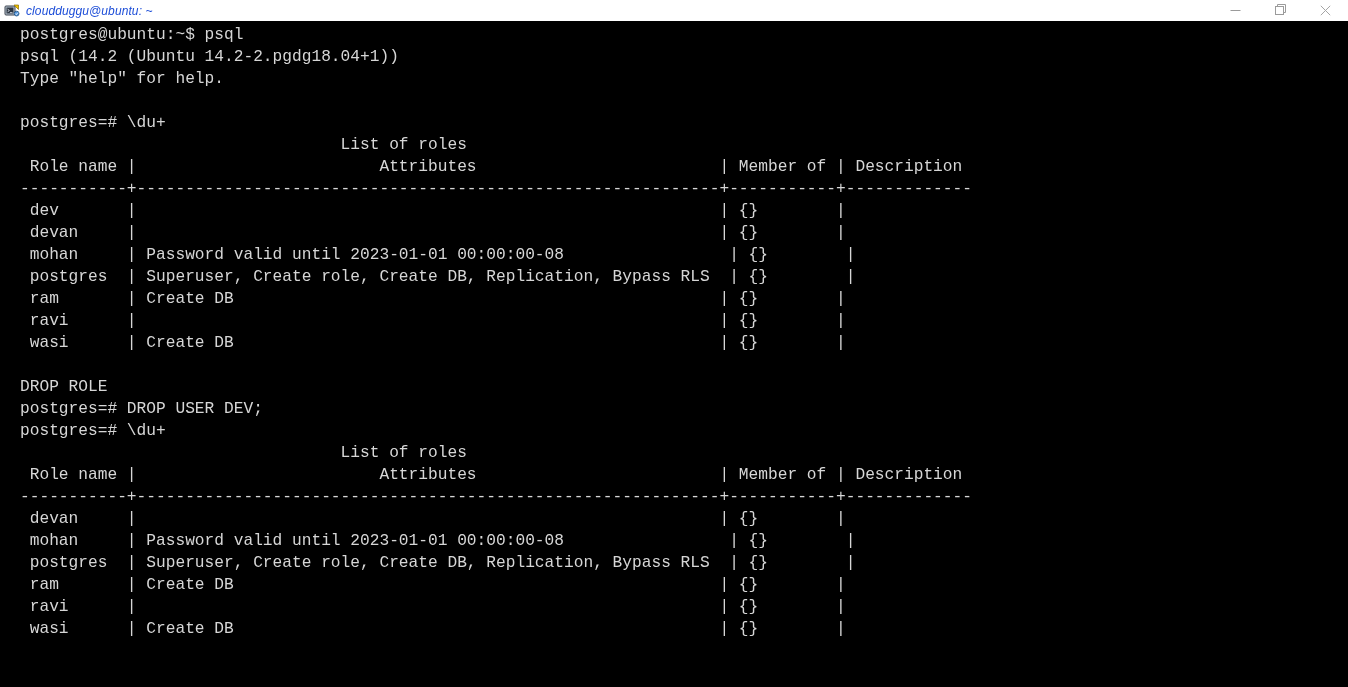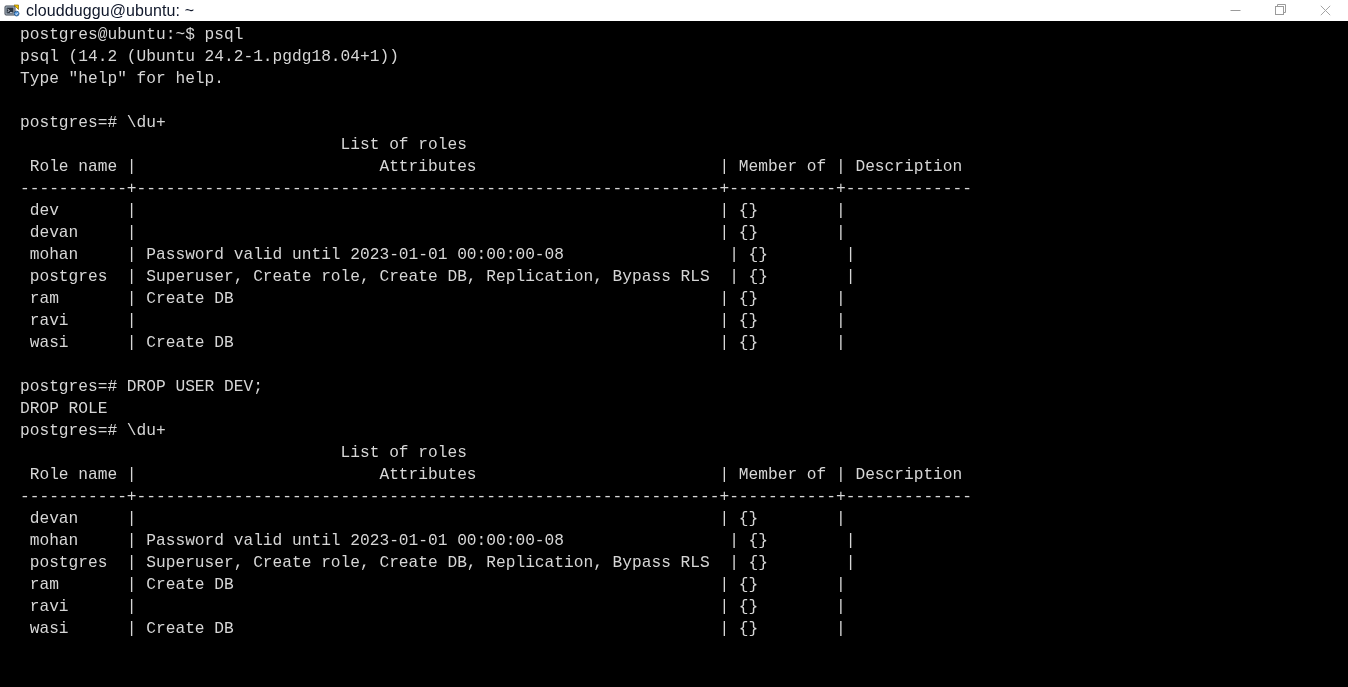--- a/index.html
+++ b/index.html
@@ -44,24 +44,25 @@
   }
   .app-icon {
     width: 16px;
     height: 16px;
     position: relative;
     flex: 0 0 auto;
   }
   .app-icon svg { display: block; }
   .title-text {
     font-family: "Liberation Sans", sans-serif;
-    font-size: 16px;
-    color: #0f172a;
+    font-size: 12px;
+    color: #1d4ed8;
     white-space: nowrap;
     letter-spacing: 0.1px;
+    font-style: italic;
   }
   .win-buttons {
     display: flex;
     align-items: stretch;
     height: 22px;
     flex: 0 0 auto;
   }
   .win-btn {
     width: 45px;
     height: 21px;
@@ -141,37 +142,37 @@
         <svg width="11" height="11" viewBox="0 0 11 11">
           <line x1="0.8" y1="0.8" x2="10.2" y2="10.2" stroke="#a5a5a5" stroke-width="1"></line>
           <line x1="10.2" y1="0.8" x2="0.8" y2="10.2" stroke="#a5a5a5" stroke-width="1"></line>
         </svg>
       </div>
     </div>
   </div>
 
   <div class="terminal">
     <div class="term-line">postgres@ubuntu:~$ psql</div>
-    <div class="term-line">psql (14.2 (Ubuntu 24.2-1.pgdg18.04+1))</div>
+    <div class="term-line">psql (14.2 (Ubuntu 14.2-2.pgdg18.04+1))</div>
     <div class="term-line">Type "help" for help.</div>
     <div class="term-line blank"></div>
     <div class="term-line">postgres=# \du+</div>
     <div class="term-line">                                 List of roles</div>
     <div class="term-line"> Role name |                         Attributes                         | Member of | Description</div>
     <div class="term-line">-----------+------------------------------------------------------------+-----------+-------------</div>
     <div class="term-line"> dev       |                                                            | {}        |</div>
     <div class="term-line"> devan     |                                                            | {}        |</div>
     <div class="term-line"> mohan     | Password valid until 2023-01-01 00:00:00-08                 | {}        |</div>
     <div class="term-line"> postgres  | Superuser, Create role, Create DB, Replication, Bypass RLS  | {}        |</div>
     <div class="term-line"> ram       | Create DB                                                  | {}        |</div>
     <div class="term-line"> ravi      |                                                            | {}        |</div>
     <div class="term-line"> wasi      | Create DB                                                  | {}        |</div>
     <div class="term-line blank"></div>
+    <div class="term-line">DROP ROLE</div>
     <div class="term-line">postgres=# DROP USER DEV;</div>
-    <div class="term-line">DROP ROLE</div>
     <div class="term-line">postgres=# \du+</div>
     <div class="term-line">                                 List of roles</div>
     <div class="term-line"> Role name |                         Attributes                         | Member of | Description</div>
     <div class="term-line">-----------+------------------------------------------------------------+-----------+-------------</div>
     <div class="term-line"> devan     |                                                            | {}        |</div>
     <div class="term-line"> mohan     | Password valid until 2023-01-01 00:00:00-08                 | {}        |</div>
     <div class="term-line"> postgres  | Superuser, Create role, Create DB, Replication, Bypass RLS  | {}        |</div>
     <div class="term-line"> ram       | Create DB                                                  | {}        |</div>
     <div class="term-line"> ravi      |                                                            | {}        |</div>
     <div class="term-line"> wasi      | Create DB                                                  | {}        |</div>

